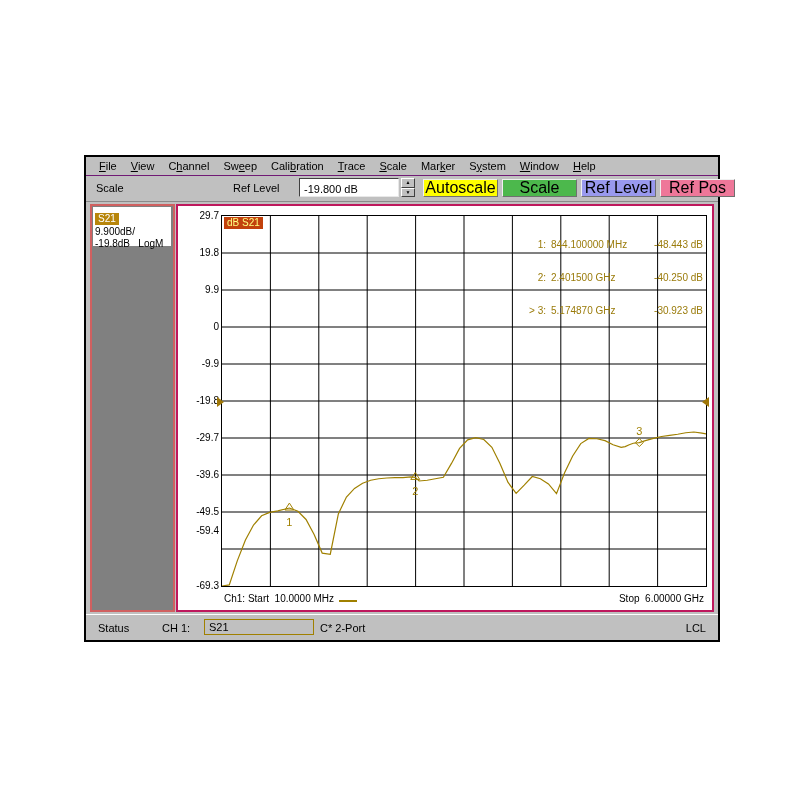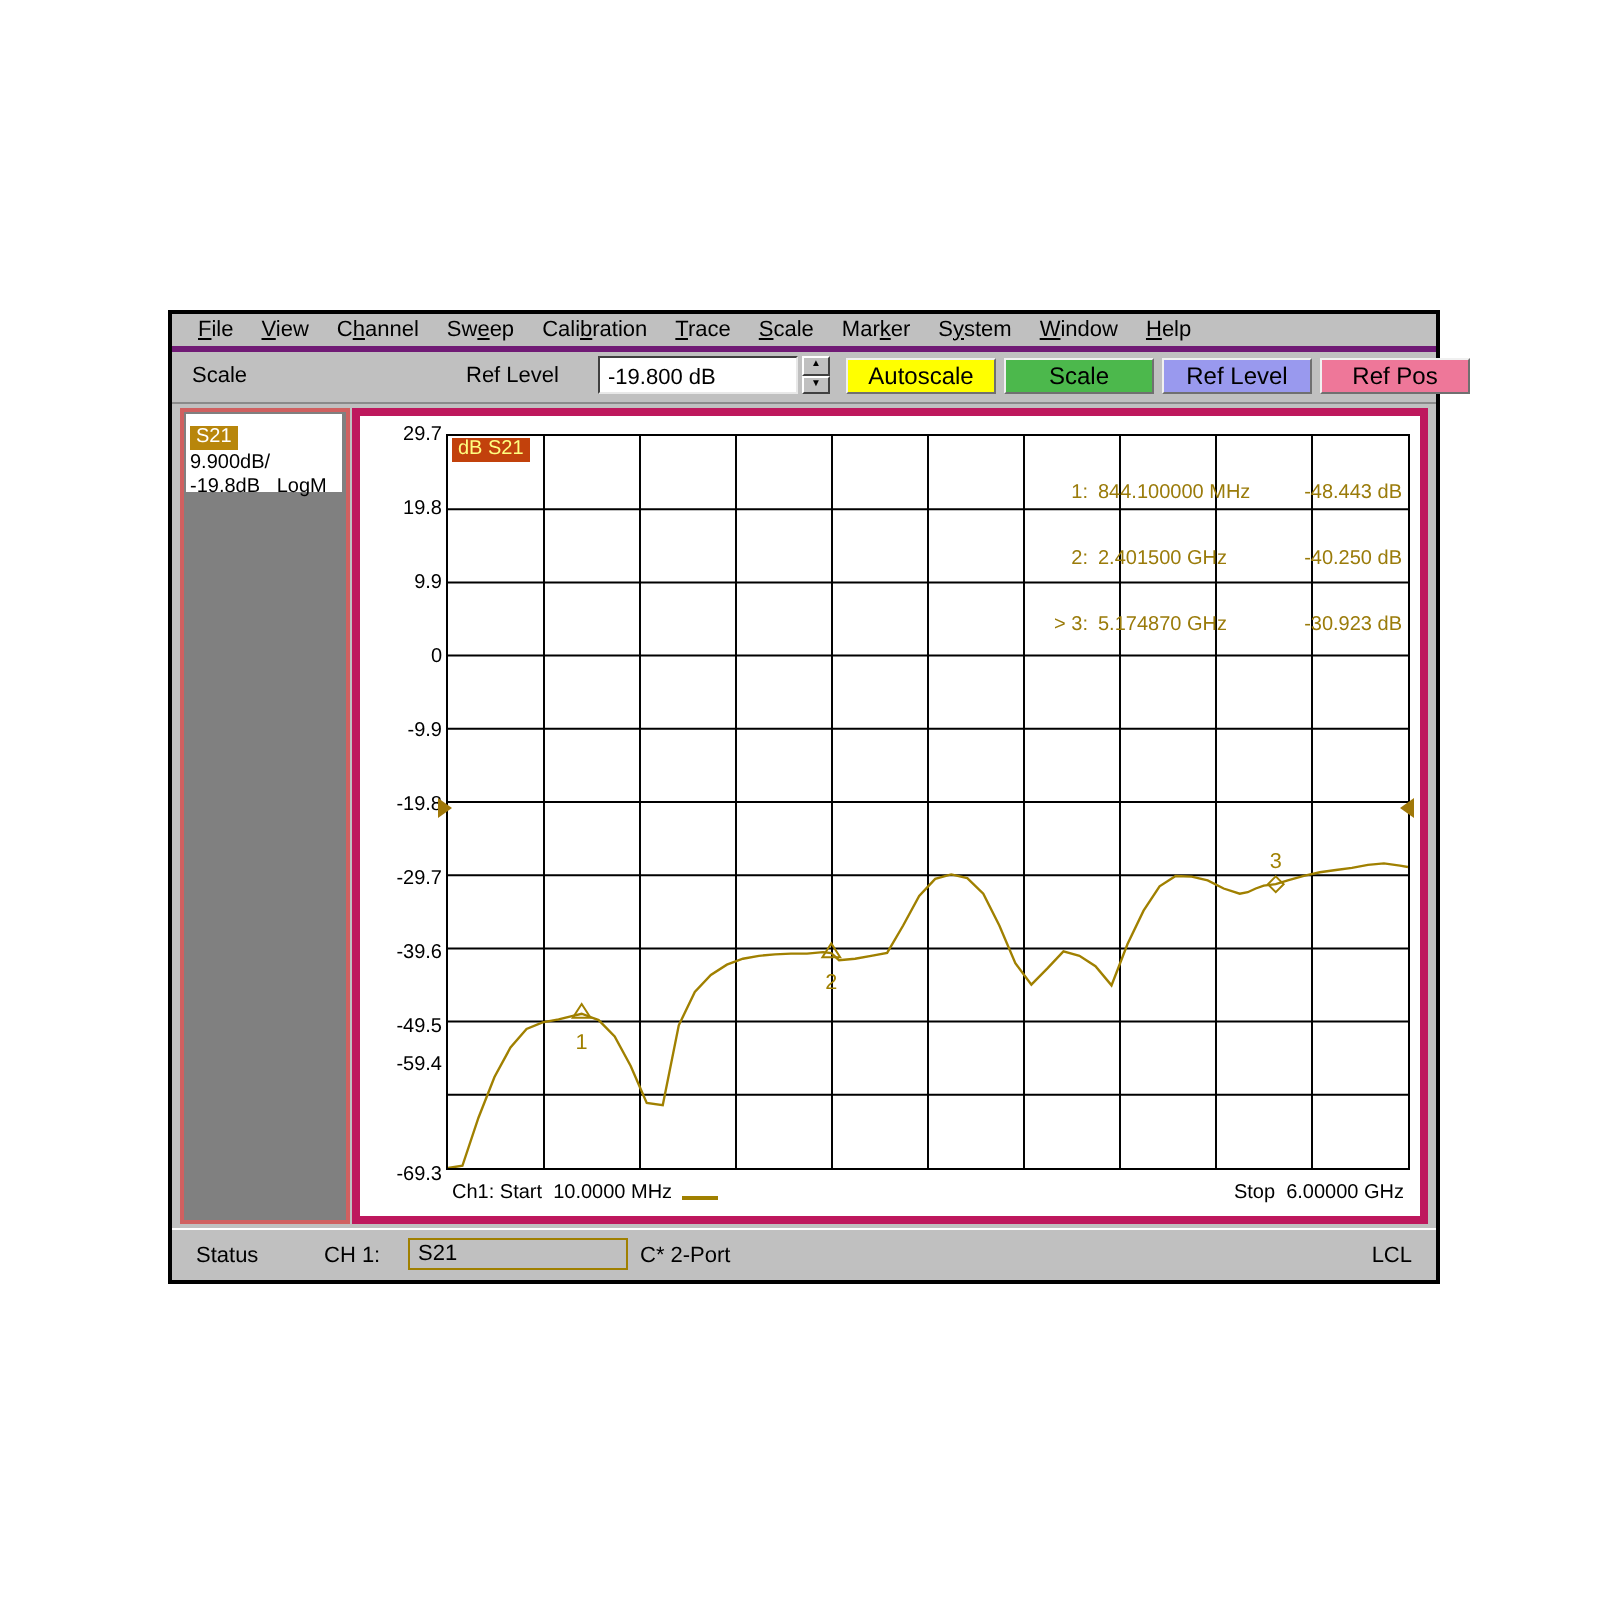--- a/index.html
+++ b/index.html
@@ -32,21 +32,21 @@
   }
 
   
   .menubar {
     position: absolute;
     left: 0;
     top: 0;
     right: 0;
     height: 19px;
     background: #c0c0c0;
-    border-bottom: 3px solid #701a75;
+    border-bottom: 1px solid #701a75;
     display: flex;
     align-items: center;
     padding-left: 6px;
     box-sizing: border-box;
   }
   .menu-item {
     font-size: 11px;
     color: #000000;
     padding: 1px 7px 1px 7px;
     white-space: nowrap;
@@ -119,21 +119,21 @@
     align-items: center;
     justify-content: center;
     font-size: 5px;
     line-height: 5px;
     color: #000;
   }
   .tb-btn {
     position: absolute;
     top: 3px;
     height: 18px;
-    font-size: 12px;
+    font-size: 16px;
     color: #000;
     display: flex;
     align-items: center;
     justify-content: center;
     border-top: 1px solid #f0f0f0;
     border-left: 1px solid #f0f0f0;
     border-right: 1px solid #707070;
     border-bottom: 1px solid #707070;
     box-sizing: border-box;
     cursor: default;
@@ -189,21 +189,21 @@
   }
 
   
   .graph-wrap {
     position: absolute;
     left: 90px;
     top: 2px;
     right: 4px;
     bottom: 2px;
     background: #ffffff;
-    border: 4px solid #be185d;
+    border: 2px solid #be185d;
     box-sizing: border-box;
   }
   .graph-inner {
     position: absolute;
     left: 1px; top: 1px; right: 1px; bottom: 1px;
     background: #ffffff;
   }
 
   .yaxis {
     position: absolute;

